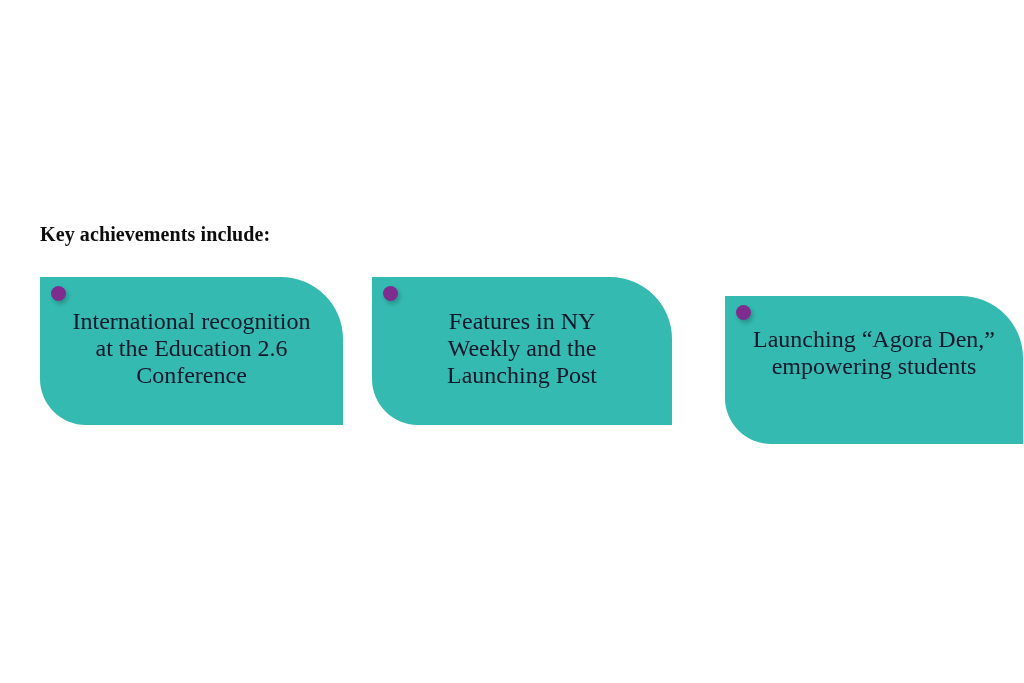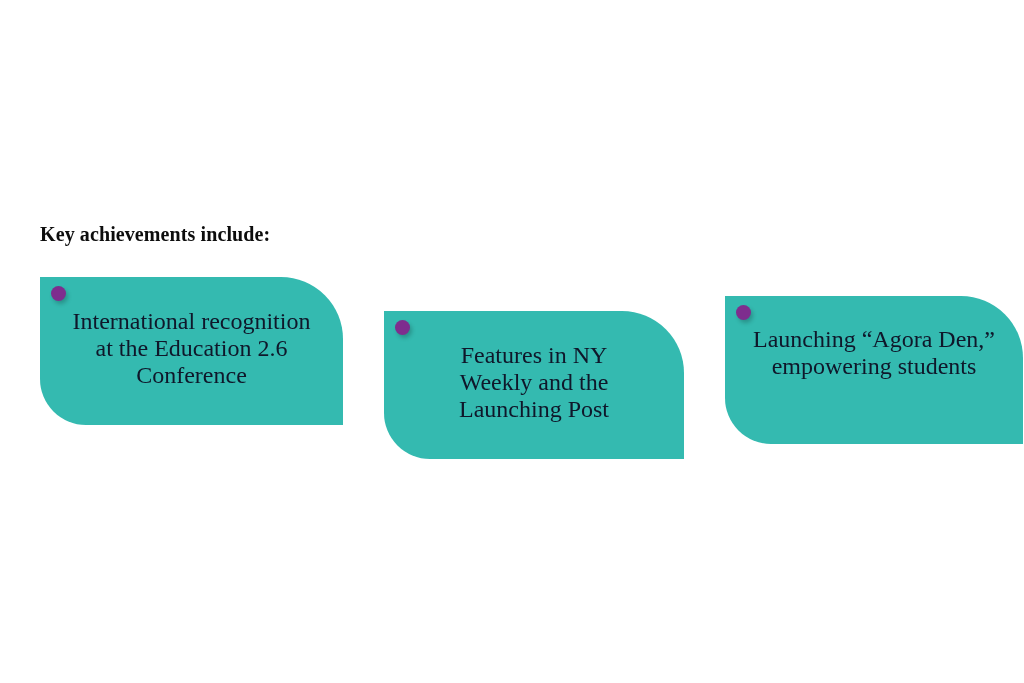--- a/index.html
+++ b/index.html
@@ -52,21 +52,21 @@
     height: 148px;
     background: #34bab0;
     border-top-left-radius: 0;
     border-top-right-radius: 62px;
     border-bottom-right-radius: 0;
     border-bottom-left-radius: 46px;
     box-sizing: border-box;
   }
 
   .card-1 { left: 40px;  width: 303px; }
-  .card-2 { left: 384px; width: 300px; margin-top: 34px; }
+  .card-2 { left: 372px; width: 300px; }
   .card-3 { left: 725px; width: 298px; margin-top: 19px; }
 
   
   .dot {
     position: absolute;
     left: 11px;
     top: 9px;
     width: 15px;
     height: 15px;
     border-radius: 50%;

